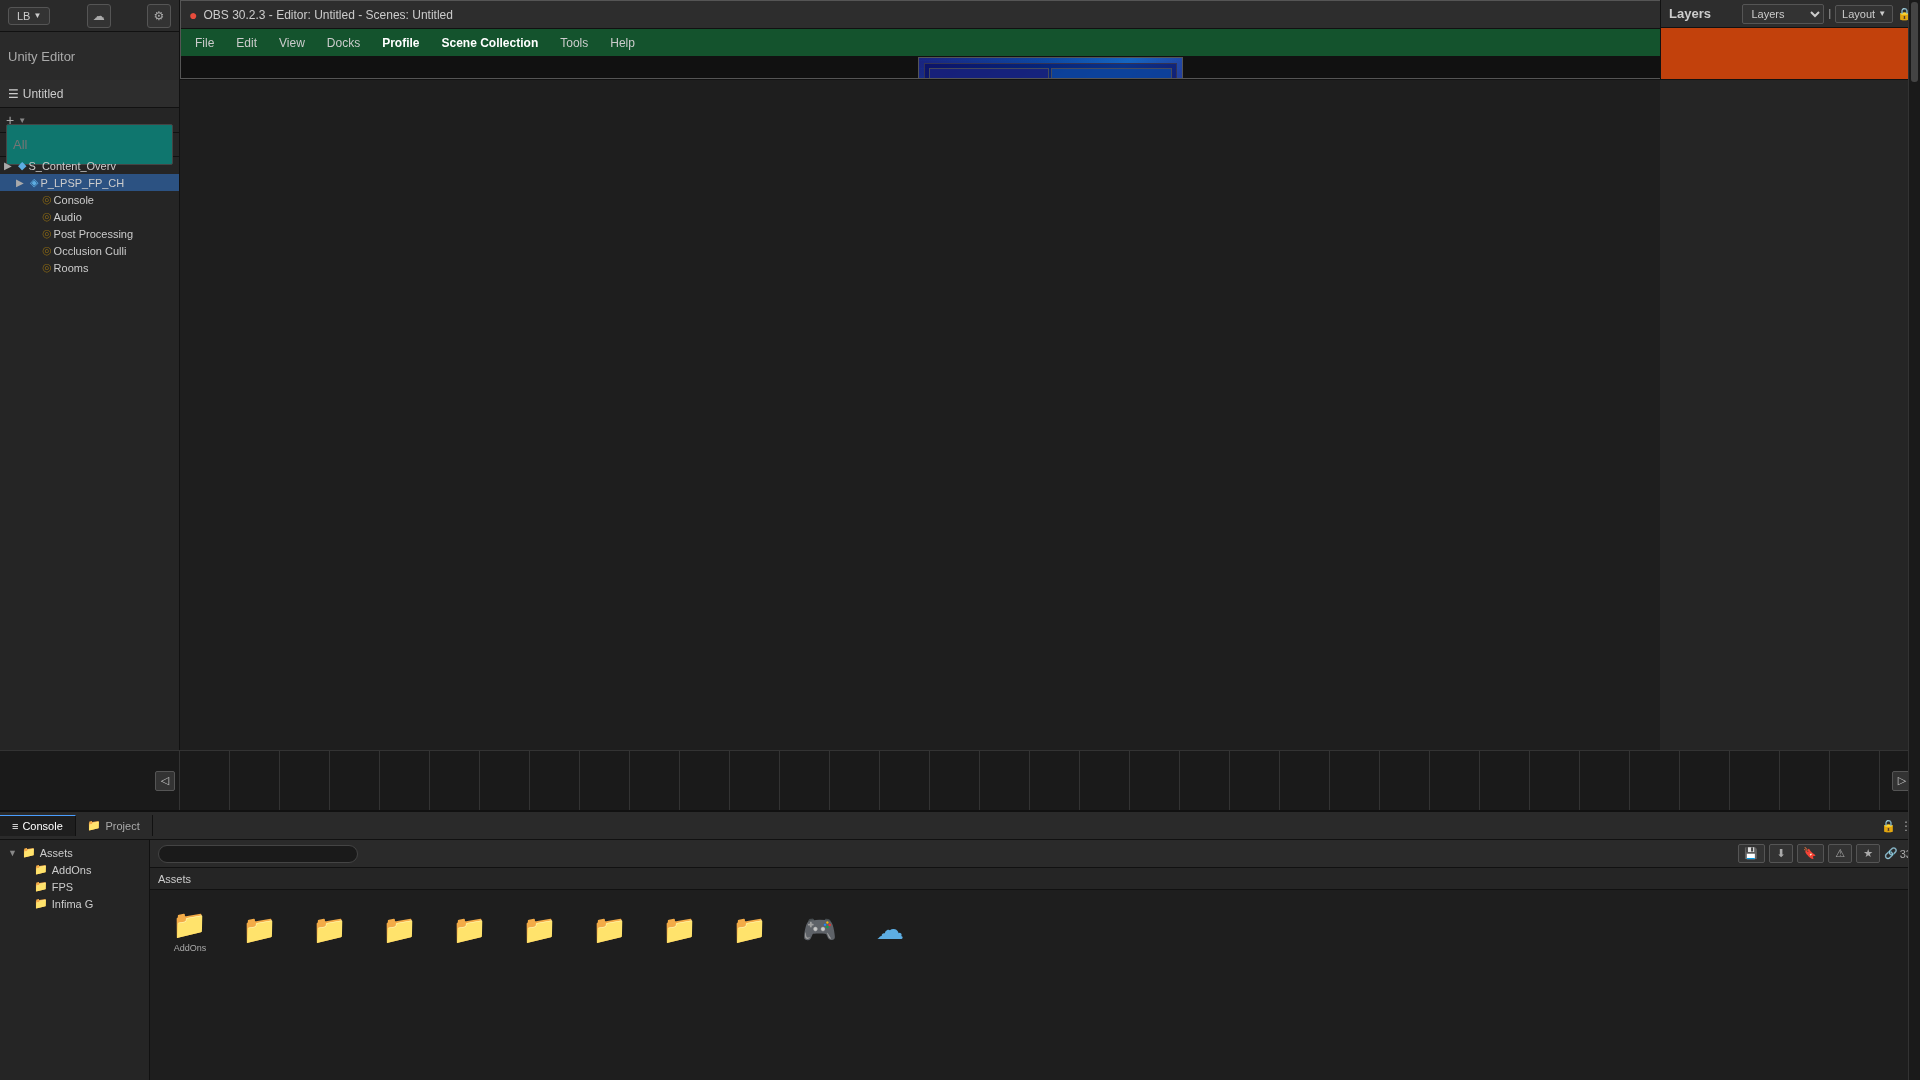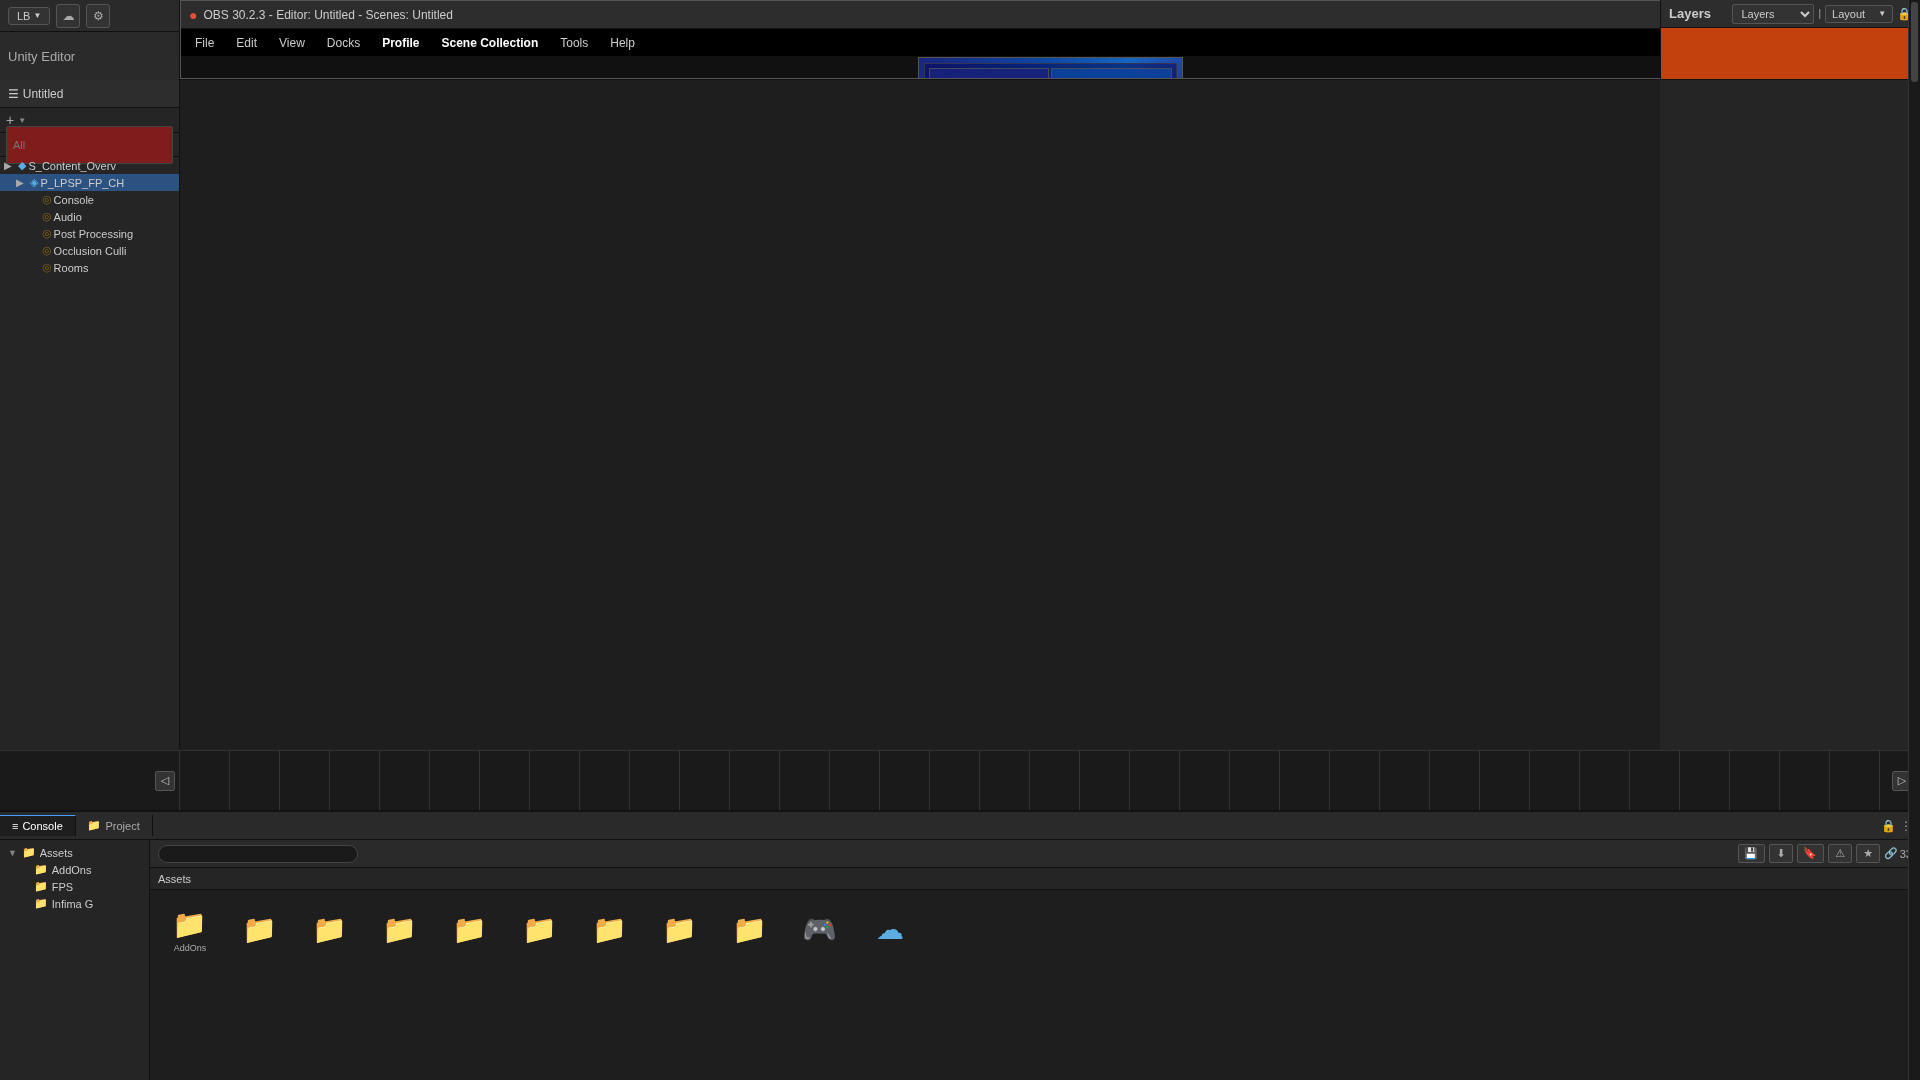--- a/index.html
+++ b/index.html
@@ -12,21 +12,21 @@
     #unity-top { height: 80px; background: #282828; border-bottom: 1px solid #111; display: flex; align-items: stretch; padding: 0; position: relative; }
 
     
     #obs-window { position: absolute; left: 180px; top: 0; right: 0; bottom: 0; background: #1e1e1e; border: 1px solid #555; display: flex; flex-direction: column; }
     #obs-titlebar { height: 28px; background: #2d2d2d; display: flex; align-items: center; padding: 0 8px; justify-content: space-between; border-bottom: 1px solid #111; }
     #obs-titlebar .title { font-size: 12px; color: #ccc; display: flex; align-items: center; gap: 6px; }
     #obs-titlebar .win-controls { display: flex; gap: 2px; }
     #obs-titlebar .wbtn { width: 14px; height: 14px; border-radius: 2px; background: #555; border: none; cursor: pointer; color: #aaa; font-size: 10px; display: flex; align-items: center; justify-content: center; }
 
     
-    #obs-menubar { height: 28px; background: #000000; display: flex; align-items: center; padding: 0 4px; border-bottom: 1px solid #111; gap: 2px; }
+    #obs-menubar { height: 28px; background: #14532d; display: flex; align-items: center; padding: 0 4px; border-bottom: 1px solid #111; gap: 2px; }
     #obs-menubar .menu-item { padding: 3px 10px; cursor: pointer; border-radius: 3px; font-size: 12px; color: #ccc; }
 
     
     #obs-content { display: flex; flex: 1; overflow: hidden; }
 
     
     #hierarchy-panel { width: 180px; background: #252525; border-right: 1px solid #111; display: flex; flex-direction: column; flex-shrink: 0; }
     #hierarchy-header { height: 28px; background: #2d2d2d; display: flex; align-items: center; padding: 0 8px; border-bottom: 1px solid #111; gap: 4px; font-size: 12px; color: #ccc; }
     #hierarchy-search { height: 24px; display: flex; align-items: center; padding: 0 6px; border-bottom: 1px solid #111; }
     #hierarchy-search input { background: #1a1a1a; border: 1px solid #444; color: #ccc; font-size: 11px; padding: 2px 6px; width: 100%; border-radius: 2px; }
@@ -85,21 +85,21 @@
     ::-webkit-scrollbar-thumb { background: #444; border-radius: 3px; }
   </style>
 </head>
 <body>
 
 <div id="app">
 
   <div id="unity-top" style="position:relative; height:80px;">
 
     <div id="hierarchy-top-bar" style="width:180px; background:#2a2a2a; border-right:1px solid #111; height:80px; display:flex; flex-direction:column;">
-      <div style="height:32px; display:flex; align-items:center; padding:0 8px; gap:6px; border-bottom:1px solid #111;">
+      <div style="height:32px; display:flex; align-items:center; padding:0 8px; gap:22px; border-bottom:1px solid #111;justify-content:space-between;">
         <div style="background:#333; border:1px solid #555; border-radius:3px; padding:2px 8px; font-size:11px; color:#ccc; cursor:pointer; display:flex; align-items:center; gap:3px;">
           <span>LB</span>
           <span style="font-size:8px;">▼</span>
         </div>
         <div style="width:24px; height:24px; background:#333; border:1px solid #555; border-radius:3px; display:flex; align-items:center; justify-content:center; cursor:pointer; font-size:12px; color:#aaa;">☁</div>
         <div style="width:24px; height:24px; background:#333; border:1px solid #555; border-radius:3px; display:flex; align-items:center; justify-content:center; cursor:pointer; font-size:12px; color:#aaa;">⚙</div>
       </div>
       <div style="height:48px; display:flex; align-items:center; padding:0 8px;">
         <span style="font-size:13px; color:#aaa;">Unity Editor</span>
       </div>
@@ -157,21 +157,21 @@
     <div id="right-panel" style="position:absolute; right:0; top:0; bottom:0; width:260px;">
       <div id="right-panel-header">
         <span class="title">Layers</span>
         <div style="display:flex; align-items:center; gap:4px;">
           <select style="background:#333; border:1px solid #555; color:#ccc; font-size:11px; padding:2px 4px; border-radius:2px;">
             <option>Layers</option>
             <option>Everything</option>
             <option>Nothing</option>
           </select>
           <span style="font-size:10px; color:#aaa;">|</span>
-          <div style="display:flex; align-items:center; gap:13px; background:#333; border:1px solid #555; border-radius:2px; padding:2px 6px; cursor:pointer; font-size:11px; color:#ccc;">
+          <div style="display:flex; align-items:center; gap:3px; background:#333; border:1px solid #555; border-radius:2px; padding:2px 6px; cursor:pointer; font-size:11px; color:#ccc;">
             <span>Layout</span>
             <span style="font-size:8px;">▼</span>
           </div>
           <button style="background:none; border:none; color:#aaa; cursor:pointer; font-size:12px;">🔒</button>
         </div>
       </div>
       <div style="flex:1; padding:8px; color:#666; font-size:11px;">
         
       </div>
     </div>
@@ -182,21 +182,21 @@
     <div id="hierarchy-panel" style="width:180px; background:#252525; border-right:1px solid #111; flex-shrink:0;">
       <div id="hierarchy-header">
         <span style="font-size:12px;">☰</span>
         <span>Untitled</span>
       </div>
       <div style="display:flex; align-items:center; gap:4px; padding:4px 6px; border-bottom:1px solid #111;">
         <span style="font-size:14px; color:#aaa; cursor:pointer;">+</span>
         <span style="font-size:8px; color:#888;">▼</span>
       </div>
       <div id="hierarchy-search">
-        <input type="text" placeholder="All" style="background: #7f1d1d; border: 1px solid rgb(68, 68, 68); color: rgb(204, 204, 204); font-size: 11px; padding: 12px 6px; width: 100%; border-radius: 2px;">
+        <input type="text" placeholder="All" style="background: #0f766e; border: 1px solid rgb(68, 68, 68); color: rgb(204, 204, 204); font-size: 13px; padding: 12px 6px; width: 100%; border-radius: 2px;">
       </div>
       <div class="panel-content">
 
         <div class="tree-item" style="padding-left:4px;">
           <span class="tree-arrow">▶</span>
           <span style="color:#5dade2; font-size:11px;">◆</span>
           <span class="tree-label">S_Content_Overv</span>
         </div>
 
         <div class="tree-item selected" style="padding-left:16px;">

